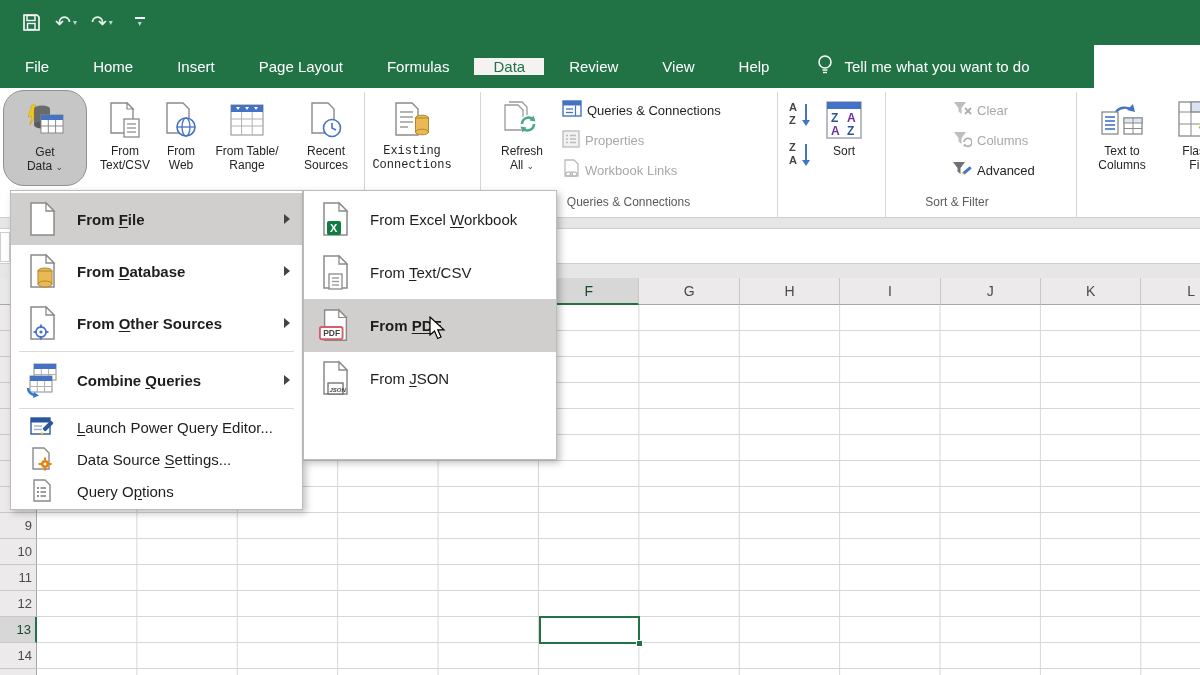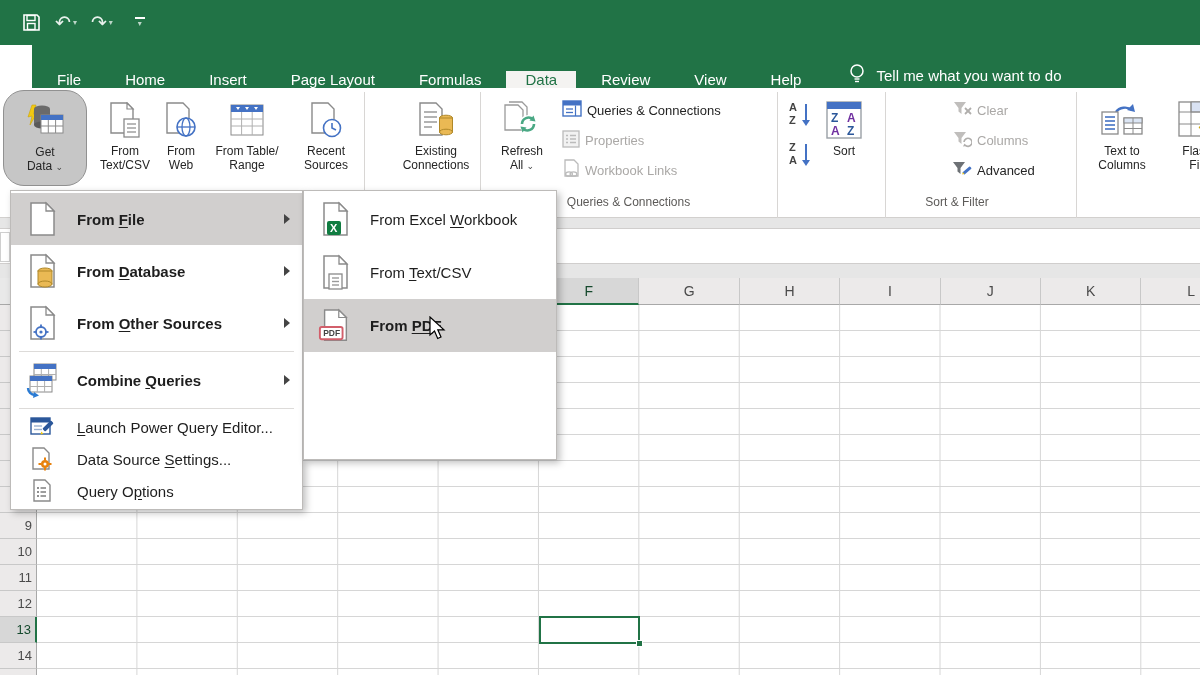--- a/index.html
+++ b/index.html
@@ -8,21 +8,21 @@
   #screen { position:relative; width:1200px; height:675px; overflow:hidden; background:#fff; }
 
   
   #titlebar { position:absolute; left:0; top:0; width:1200px; height:45px; background:#217346; display:flex; align-items:center; }
   .qat { display:flex; align-items:center; gap:14px; padding-left:22px; }
   .qat-btn { display:flex; align-items:center; color:#fff; cursor:default; }
   .qat-glyph { font-size:19px; color:#e8f1ec; line-height:1; }
   .qat-caret { font-size:8px; color:#bcd6c8; margin-left:2px; }
 
   
-  #tabrow { position:absolute; left:0; top:45px; width:1094px; height:43px; background:#217346; display:flex; align-items:flex-end;margin-left:32px; }
+  #tabrow { position:absolute; left:0; top:45px; width:1094px; height:43px; background:#217346; display:flex; align-items:center; }
   .tab { color:#fff; font-size:15px; display:flex; align-items:center; padding:0 19px; margin-left:6px; }
   .tab.selected { background:#f4f3f1; color:#217346; }
   .tellme { display:flex; align-items:center; color:#fff; font-size:15px; gap:10px; margin-left:28px; }
 
   
   #ribbon { position:absolute; left:0; top:88px; width:1200px; height:130px; background:#fff; border-bottom:1px solid #d2d0ce; }
   .rb-big { position:absolute; top:2px; height:96px; display:flex; flex-direction:column; align-items:center; }
   .rb-big .ricon { height:44px; display:flex; align-items:flex-end; justify-content:center; margin-top:6px; }
   .rb-big .rlabel { font-size:12px; color:#252525; text-align:center; line-height:14px; margin-top:4px; }
   .pressed { background:#c6c6c6; border:1px solid #919191; }
@@ -186,21 +186,21 @@
             <path d="M4 1 h16 l6 6 v24 h-22 z" fill="#fff" stroke="#8a8a8a" stroke-width="1.4"></path>
             <circle cx="24" cy="26" r="8.5" fill="#fff" stroke="#4472c4" stroke-width="1.6"></circle>
             <polyline points="24,21 24,26 28,28" fill="none" stroke="#4472c4" stroke-width="1.6"></polyline>
           </svg>
       </span>
       <span class="rlabel"><span>Recent</span><br><span>Sources</span></span>
     </div>
 
     <div class="rb-divider" style="left:364px;"></div>
 
-    <div class="rb-big" style="left:384px; width:104px;">
+    <div class="rb-big" style="left:360px; width:104px;font-family:Liberation Mono, monospace;">
       <span class="ricon">
         <svg width="40" height="38" viewBox="0 0 40 38">
             <path d="M4 1 h16 l6 6 v26 h-22 z" fill="#fff" stroke="#8a8a8a" stroke-width="1.4"></path>
             <line x1="8" y1="10" x2="21" y2="10" stroke="#9a9a9a" stroke-width="1.5"></line>
             <line x1="8" y1="15" x2="21" y2="15" stroke="#9a9a9a" stroke-width="1.5"></line>
             <line x1="8" y1="20" x2="21" y2="20" stroke="#9a9a9a" stroke-width="1.5"></line>
             <line x1="8" y1="25" x2="16" y2="25" stroke="#9a9a9a" stroke-width="1.5"></line>
             <ellipse cx="30" cy="16" rx="6.5" ry="2.8" fill="#eab954" stroke="#b08828"></ellipse>
             <rect x="23.5" y="16" width="13" height="14" fill="#eab954" stroke="#b08828"></rect>
             <ellipse cx="30" cy="30" rx="6.5" ry="2.8" fill="#eab954" stroke="#b08828"></ellipse>
@@ -546,20 +546,31 @@
       <span class="micon">
         <svg width="36" height="38" viewBox="0 0 36 38">
             <path d="M7 2 h15 l8 8 v24 h-23 z" fill="#fff" stroke="#8a8a8a" stroke-width="1.5"></path>
             <path d="M22 2 l8 8 h-8 z" fill="#fff" stroke="#8a8a8a" stroke-width="1.3"></path>
             <rect x="2" y="20" width="24" height="13" rx="2" fill="#fff" stroke="#d25f6b" stroke-width="2"></rect>
             <text x="5.5" y="30" font-size="9" font-weight="bold" fill="#444">PDF</text>
           </svg>
       </span>
       <span class="mi-label bold"><span>From </span><span class="k">PD</span><span>F</span></span>
     </div>
+    <div class="mi sub">
+      <span class="micon">
+        <svg width="32" height="38" viewBox="0 0 32 38">
+            <path d="M5 2 h15 l8 8 v24 h-23 z" fill="#fff" stroke="#8a8a8a" stroke-width="1.5"></path>
+            <path d="M20 2 l8 8 h-8 z" fill="#fff" stroke="#8a8a8a" stroke-width="1.3"></path>
+            <rect x="9" y="23" width="15" height="11" fill="#fff" stroke="#6a6a6a" stroke-width="1.3"></rect>
+            <text x="10.5" y="31.5" font-size="6" font-weight="bold" font-style="italic" fill="#444">JSON</text>
+          </svg>
+      </span>
+      <span class="mi-label"><span>From </span><span class="k">J</span><span>SON</span></span>
+    </div>
   </div>
 
   <div id="cursor">
     <svg width="22" height="26" viewBox="0 0 22 26">
         <path d="M2 1 L2 19 L6.5 15 L9.7 22.5 L13 21 L9.8 13.8 L16 13.8 Z" fill="#fff" stroke="#000" stroke-width="1.2"></path>
       </svg>
   </div>
 
 </div>
 

